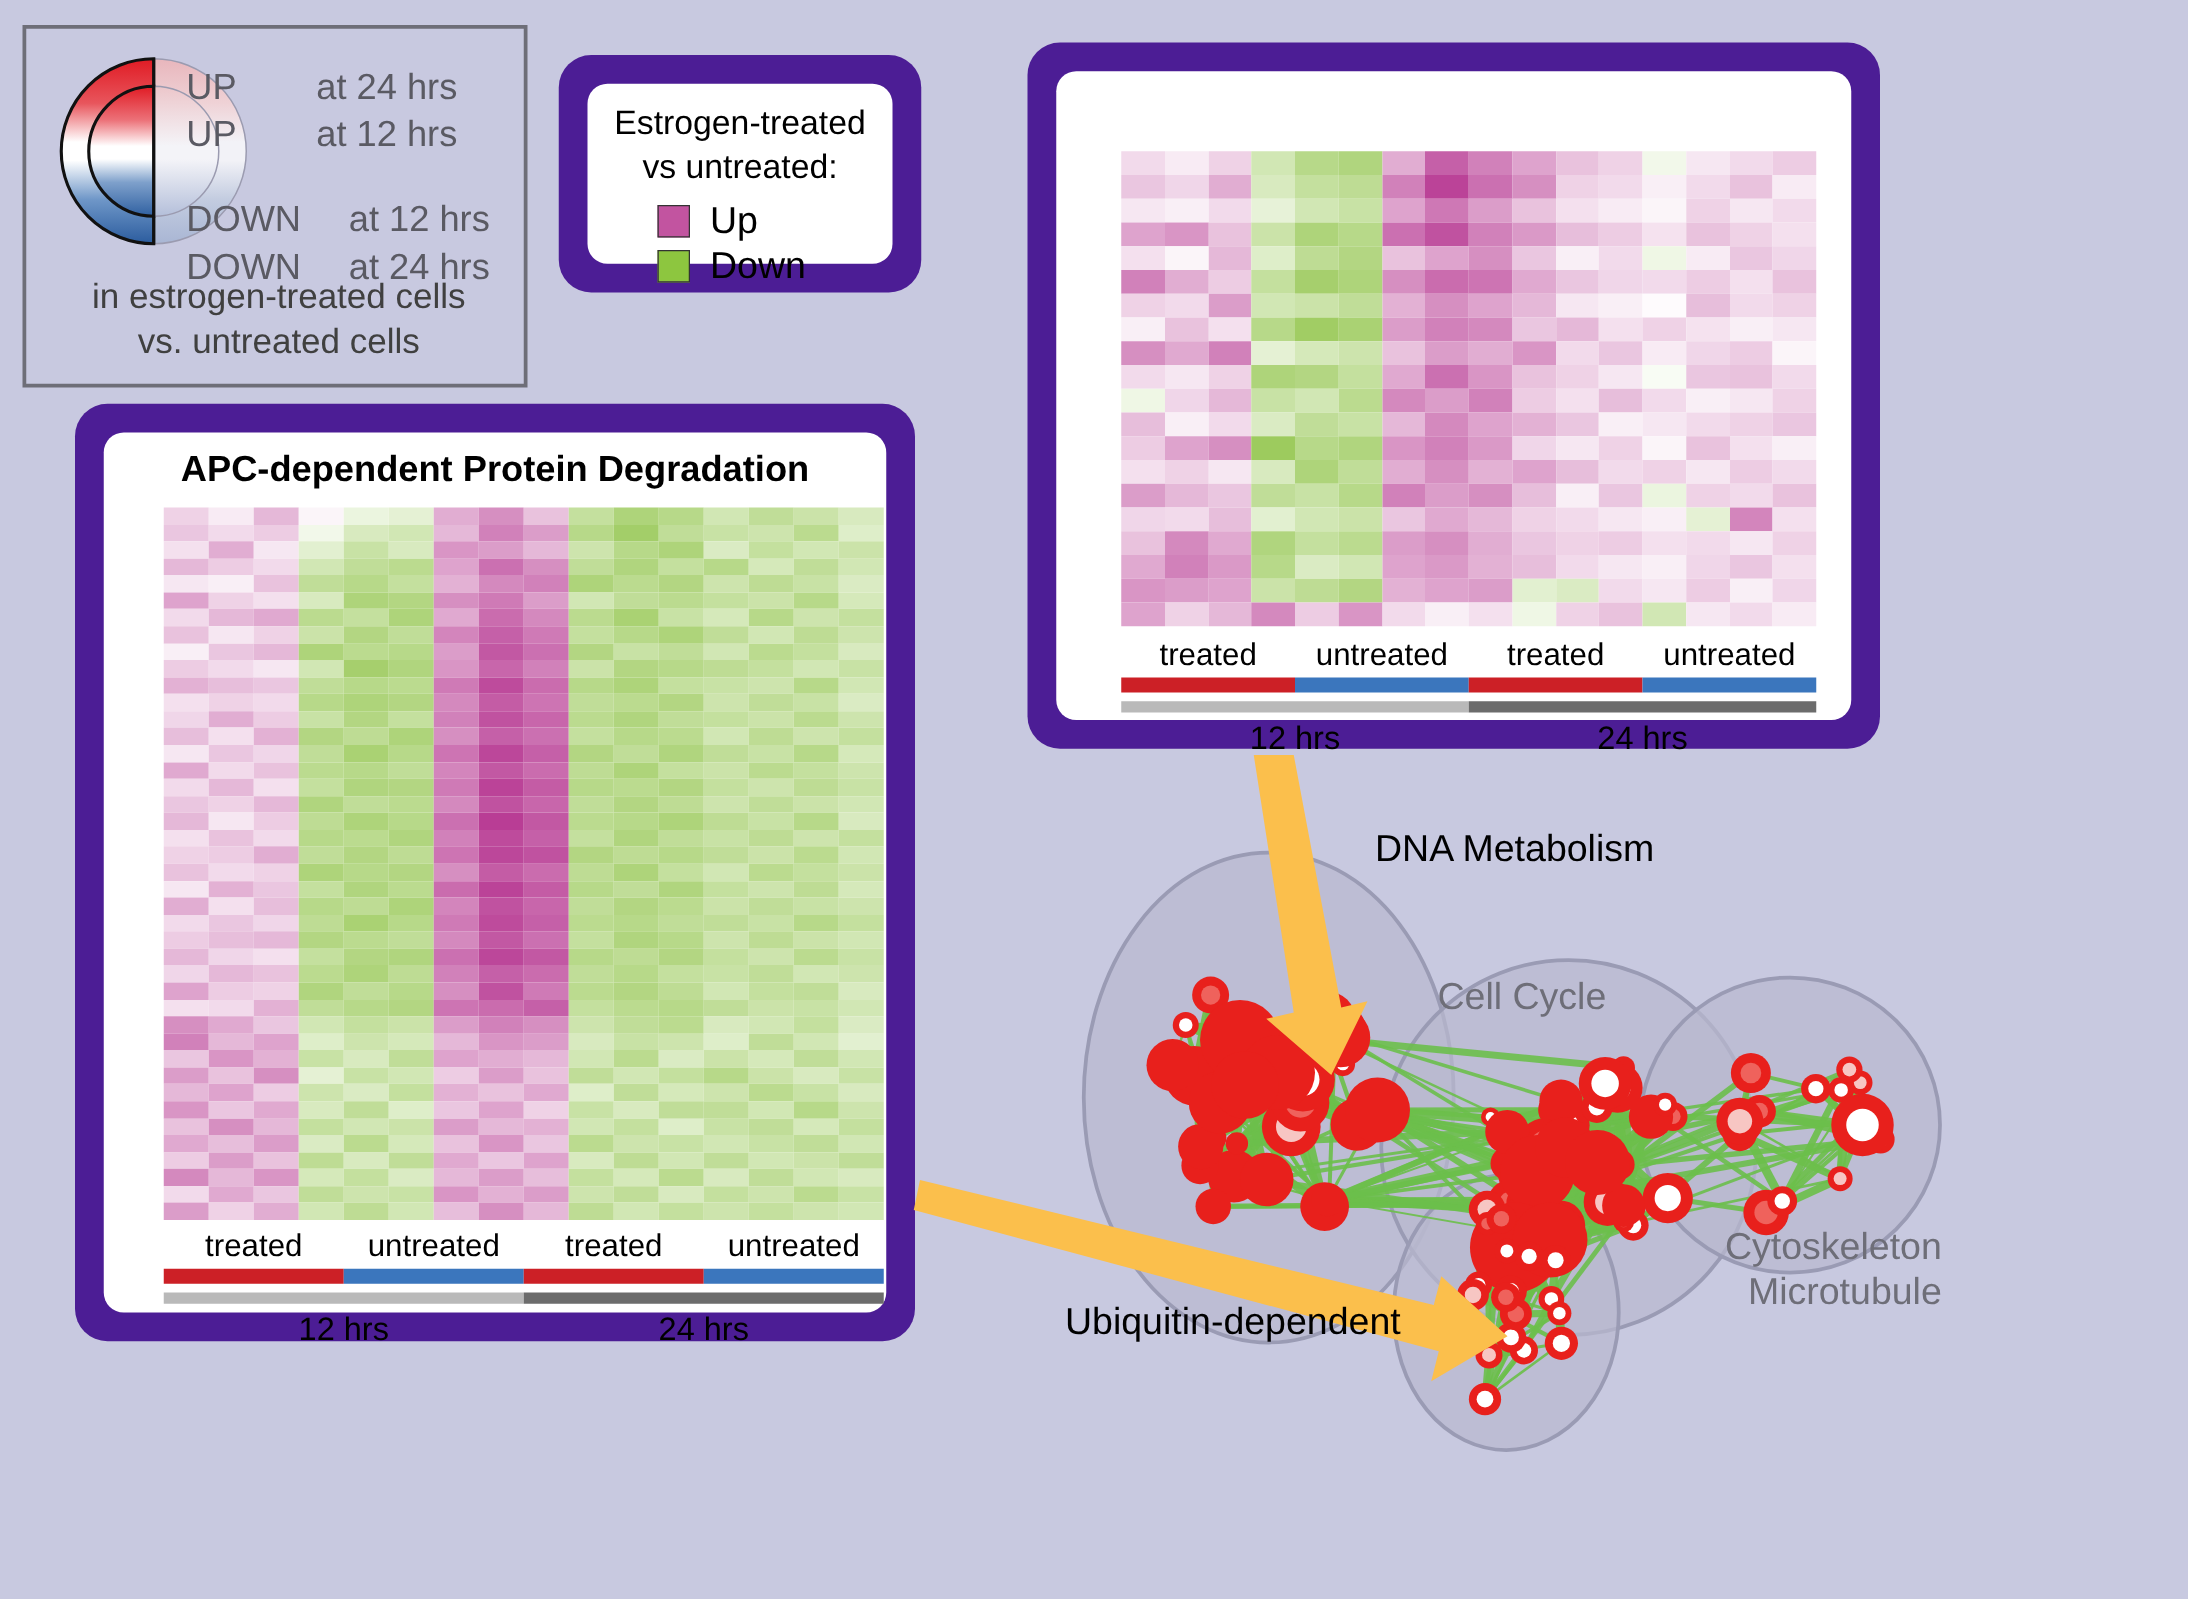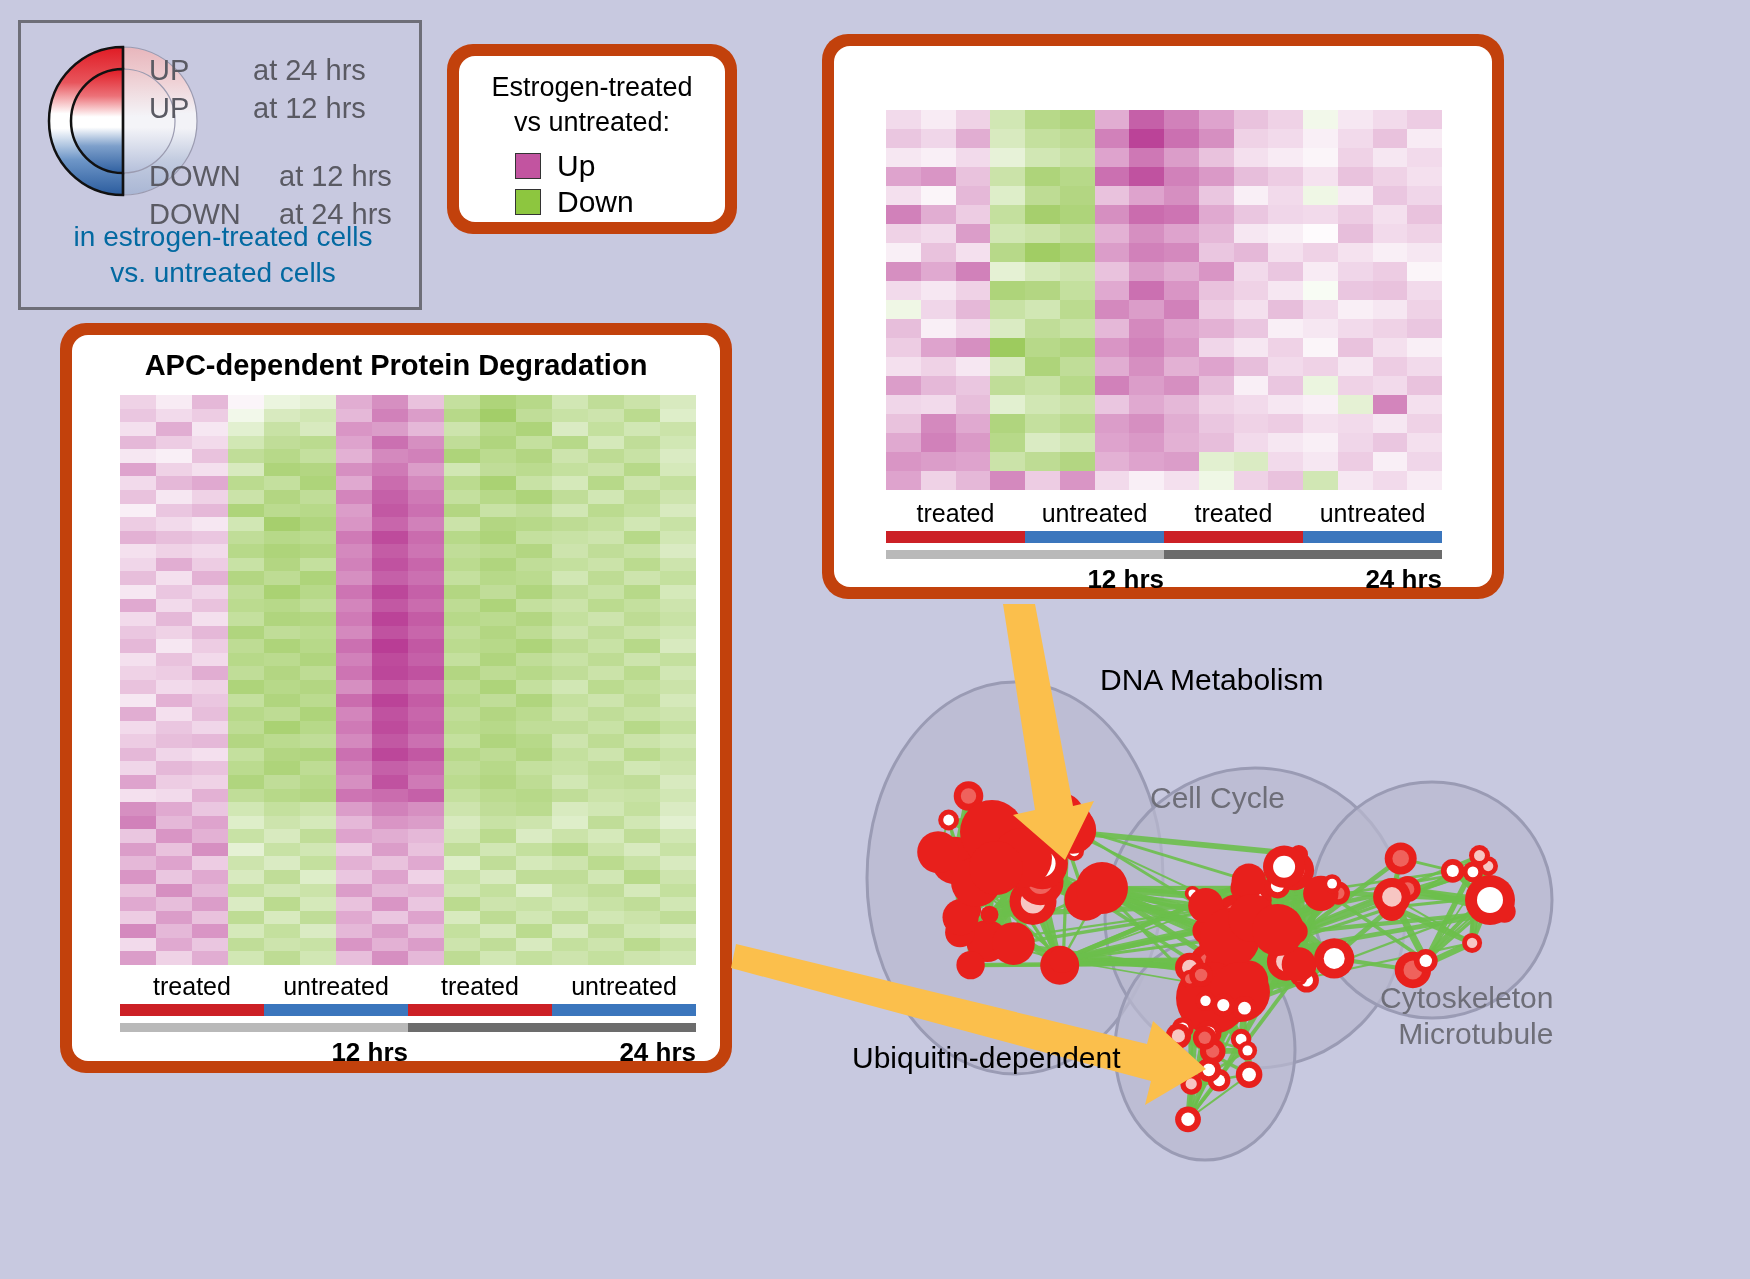--- a/index.html
+++ b/index.html
@@ -23,28 +23,28 @@
   #wheel-rows{position:absolute;left:128px;top:28px;width:270px;}
   .wrow{height:38px;display:flex;align-items:center;}
   .wrow .wlab{color:#5a5a63;font-size:29px;line-height:29px;white-space:nowrap;}
   .wrow .wtime{color:#5a5a63;font-size:29px;line-height:29px;white-space:nowrap;}
   .w-up1 .wlab{width:104px;}
   .w-up2 .wlab{width:104px;}
   .w-dn1 .wlab{width:130px;}
   .w-dn2 .wlab{width:130px;}
   #wheel-caption{
     position:absolute;left:0;top:196px;width:404px;text-align:center;
-    color:#0369a1;font-size:28px;line-height:36px;
+    color:#404040;font-size:28px;line-height:36px;
   }
 
   
   .opanel{
-    background:#c2410c;
+    background:#4c1d95;
     border-radius:26px;
-    padding:12px;
+    padding:23px;
     box-sizing:border-box;
   }
   .opanel-inner{
     background:#ffffff;
     border-radius:16px;
     width:100%;height:100%;
     position:relative;
     box-sizing:border-box;
   }
 
@@ -81,21 +81,21 @@
   }
   .axis-colorbar{display:flex;height:12px;margin-top:3px;}
   .axis-colorbar>div{flex:1;}
   .cb-red{background:#cc2026;}
   .cb-blue{background:#3b76bd;}
   .axis-graybar{display:flex;height:9px;margin-top:7px;}
   .axis-graybar>div{flex:1;}
   .gb-light{background:#b9b9b9;}
   .gb-dark{background:#6c6c6c;}
   .axis-times{display:flex;margin-top:4px;}
-  .axis-times>div{flex:1;text-align:right;font-size:26px;color:#000;line-height:32px;font-weight:bold;}
+  .axis-times>div{flex:1;text-align:center;font-size:26px;color:#000;line-height:32px;}
 
   
   #network{left:800px;top:600px;width:950px;height:679px;}
   #network svg{display:block;}
 
   .cluster-label{position:absolute;font-size:0;}
   .cluster-label span{font-size:30px;line-height:36px;display:block;white-space:nowrap;}
   #lab-dna{left:1100px;top:662px;color:#000;}
   #lab-cc{left:1150px;top:780px;color:#6e6e78;}
   #lab-mt{left:1380px;top:980px;color:#6e6e78;text-align:right;}

